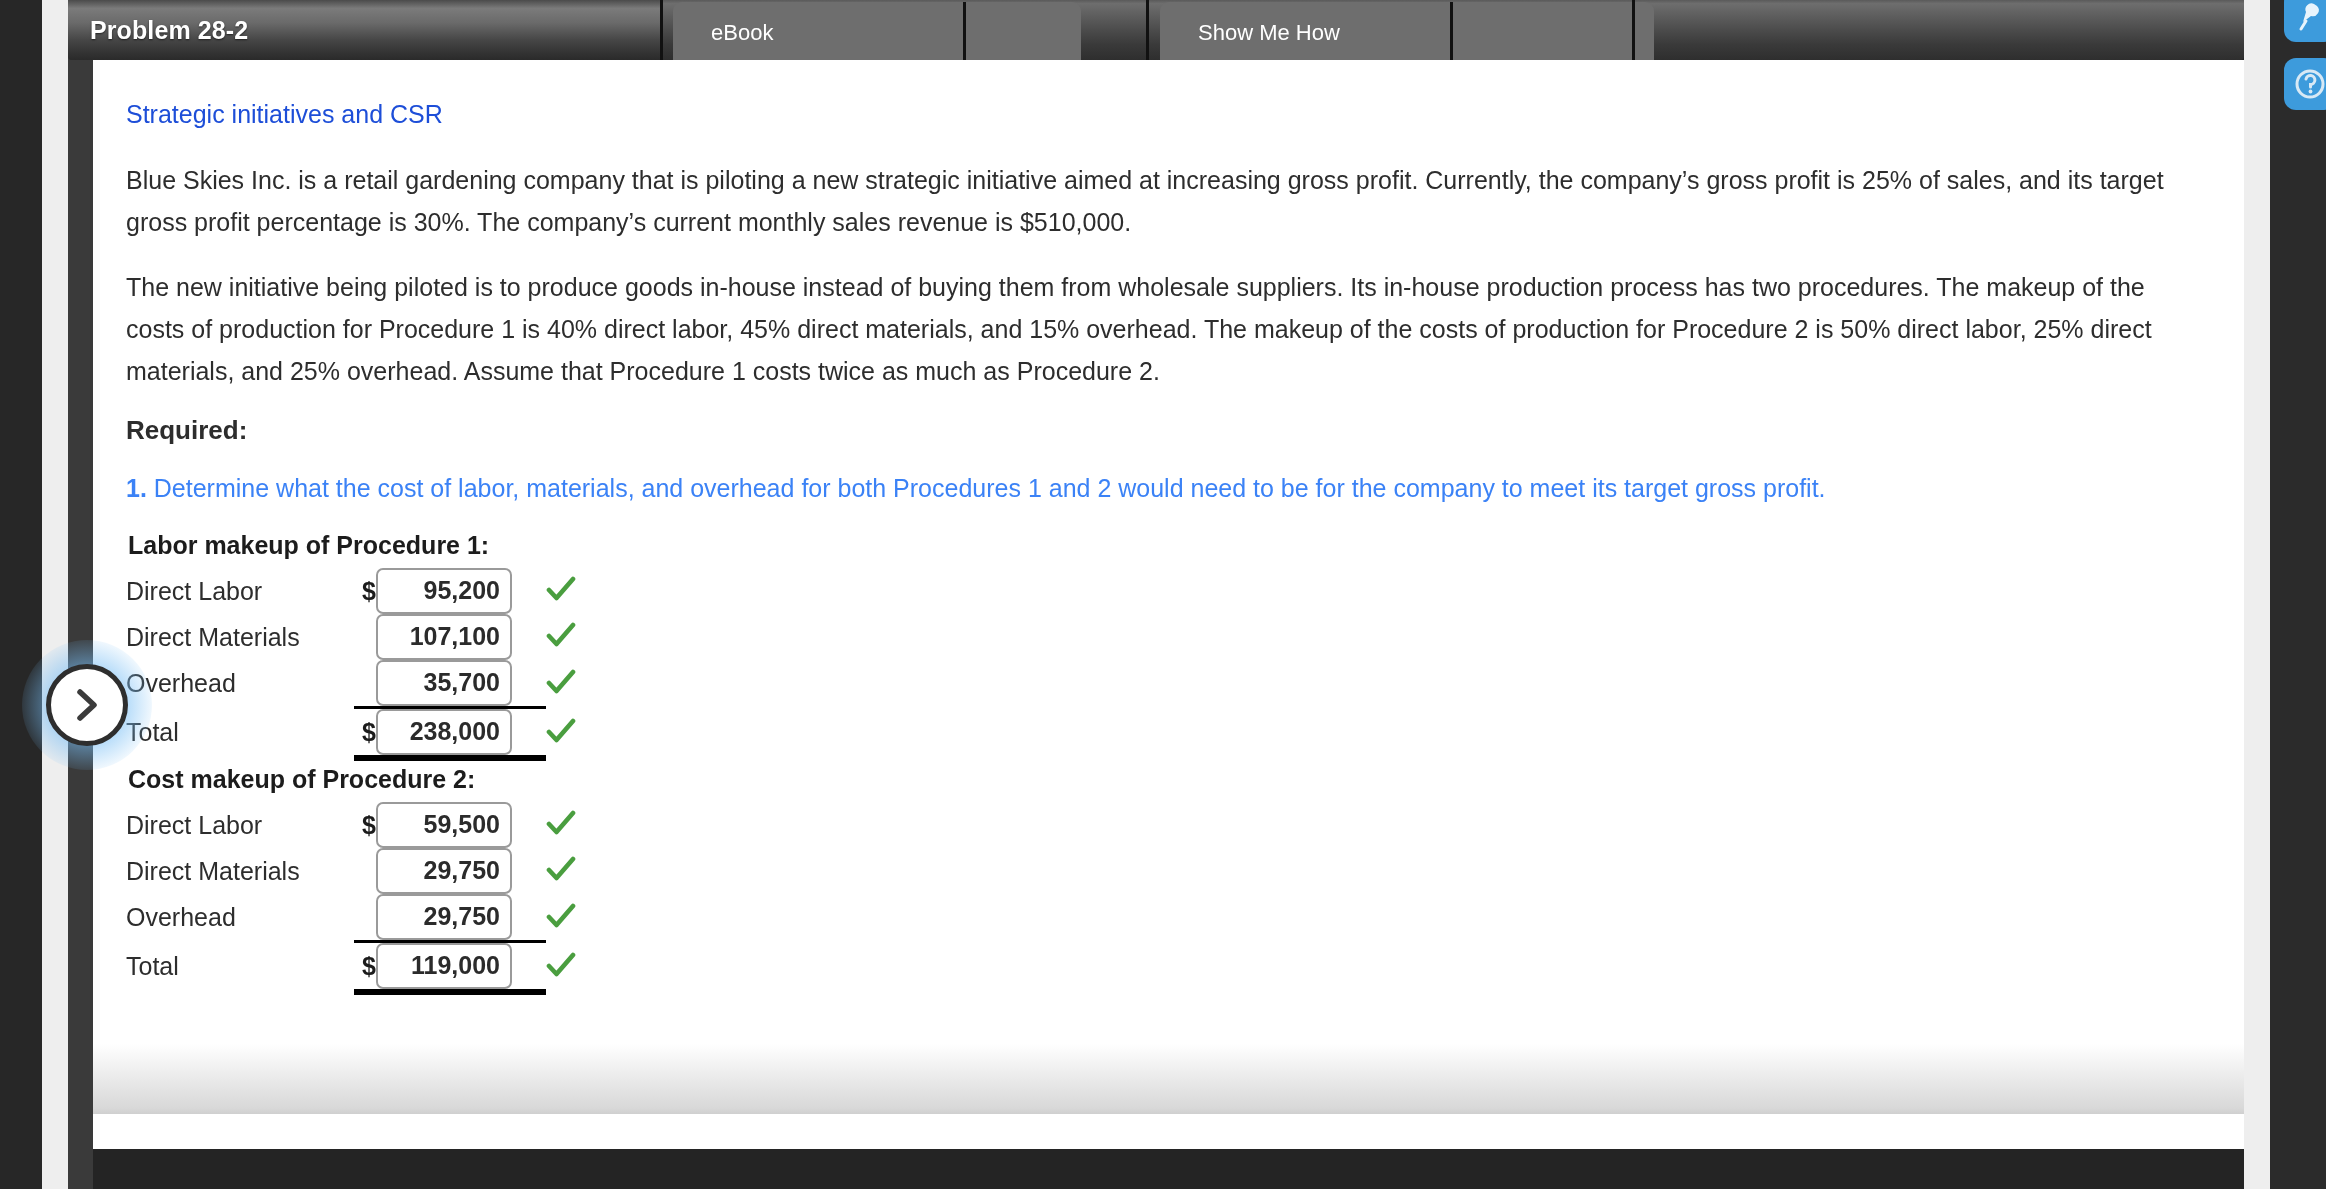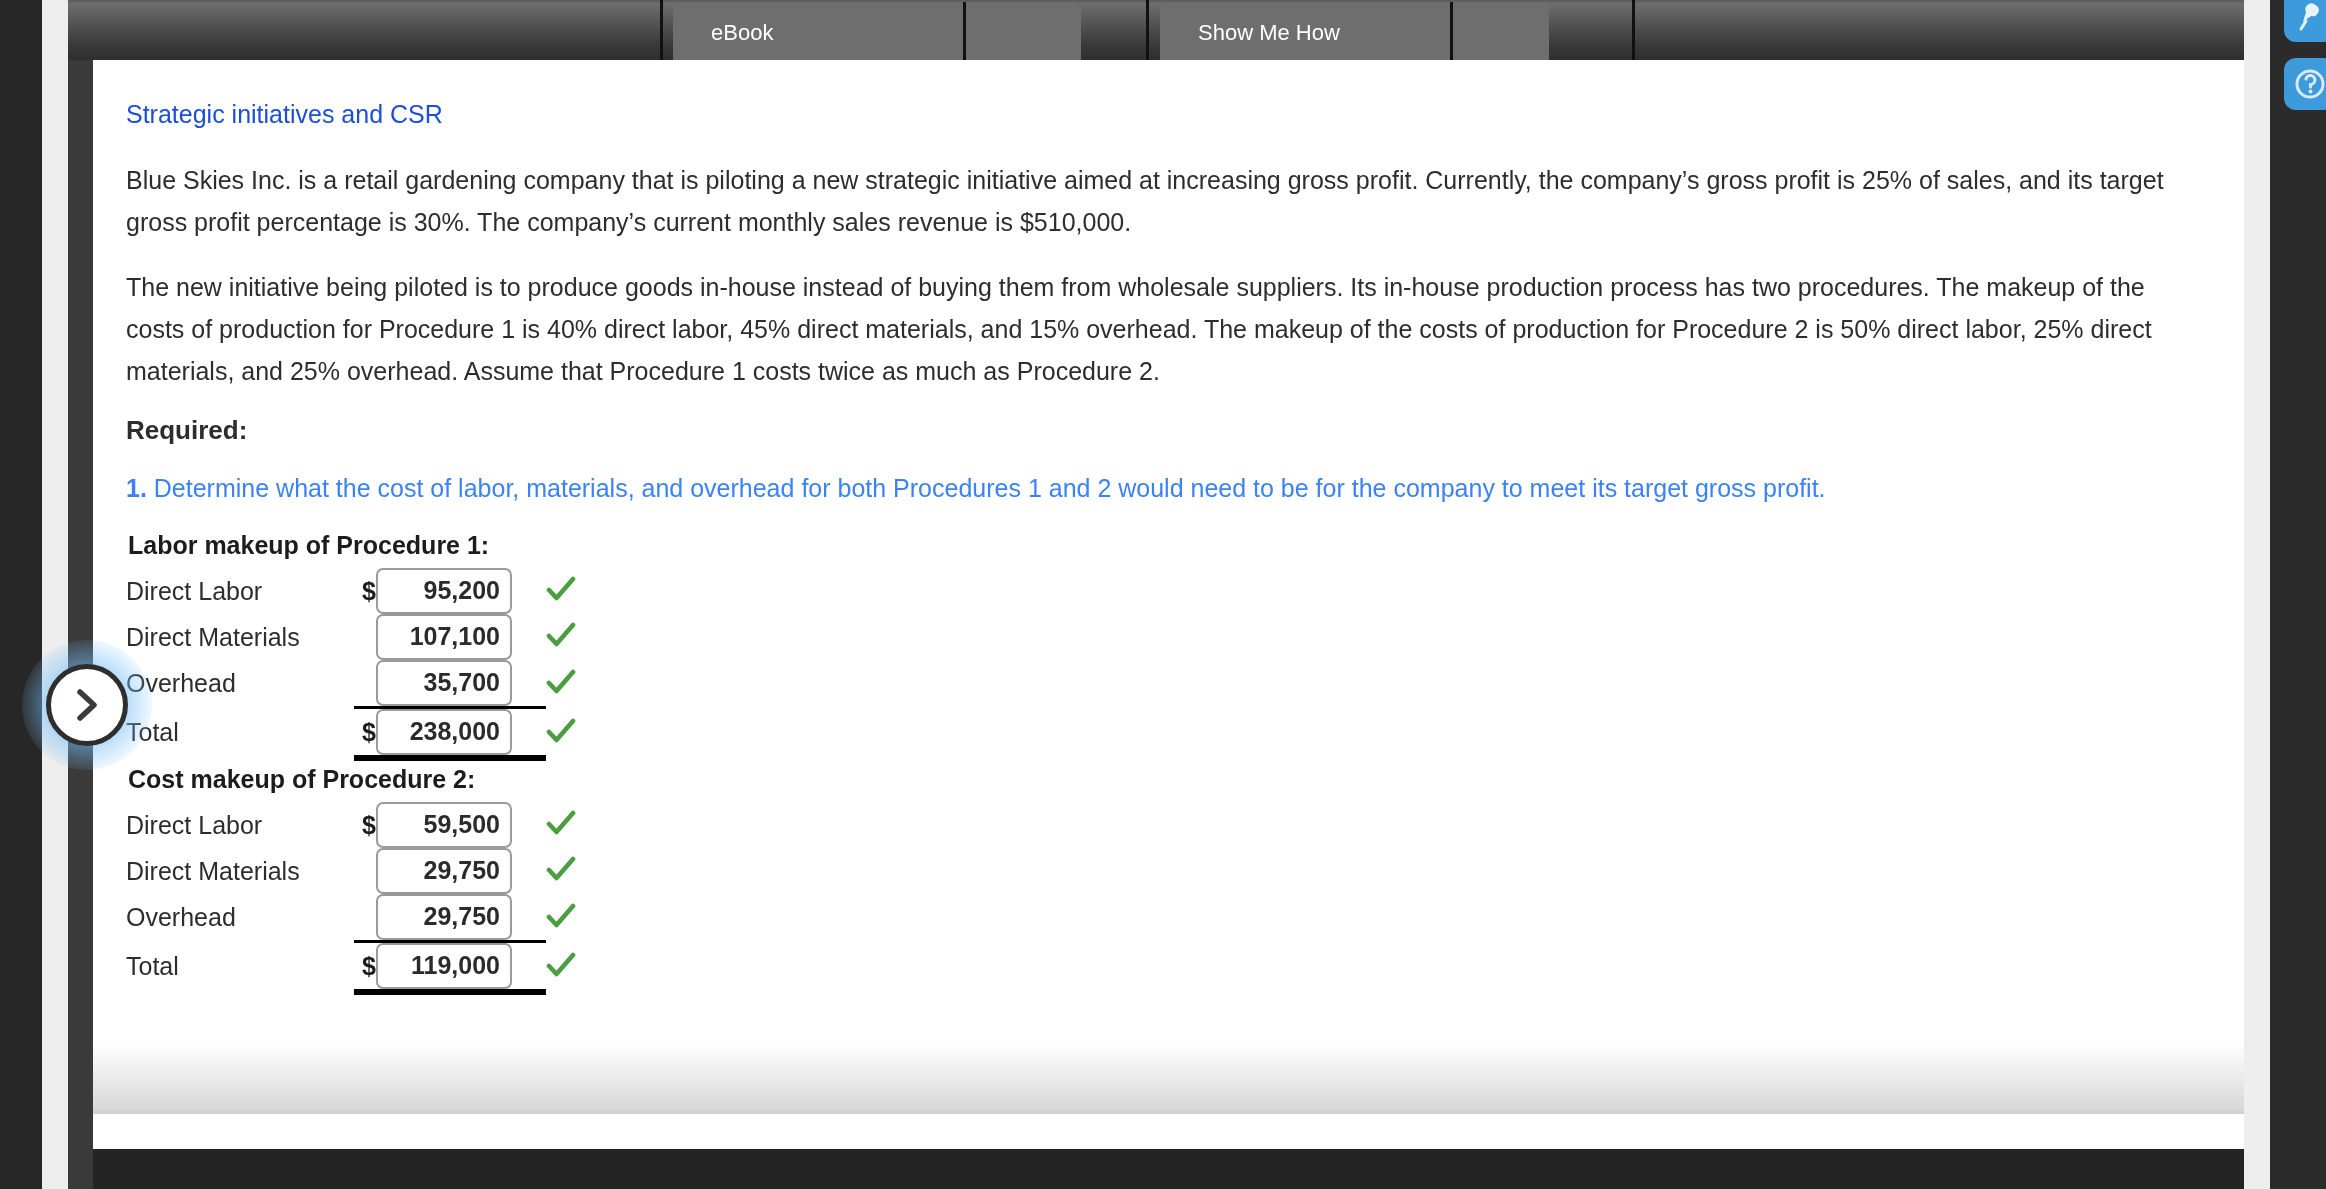--- a/index.html
+++ b/index.html
@@ -107,21 +107,21 @@
     white-space: nowrap;
   }
   .tool-btn .split {
     position: absolute; top: 0;
     width: 3px; height: 62px;
     background: #111111;
   }
 
   #ebook-btn   { left: 605px;  width: 408px; }
   #ebook-btn .split { left: 290px; }
-  #showhow-btn { left: 1092px; width: 389px; }
+  #showhow-btn { left: 1092px; width: 494px; }
   #showhow-btn .split { left: 290px; }
 
   
   .page {
     position: absolute; left: 93px; top: 60px;
     width: 2151px; height: 1089px;
     background: #ffffff;
     overflow: hidden;
   }
   .page-fade {
@@ -249,20 +249,23 @@
 </head>
 <body>
 
 <div class="screen">
 
   <div class="left-dark-edge"></div>
   <div class="left-light-strip"></div>
   <div class="left-gutter"></div>
 
   <div class="header">
+    <div class="header-title-zone">
+      <span class="header-title">Problem 28-2</span>
+    </div>
     <div class="divider-v" style="left:592px"></div>
 
     <div class="tool-btn" id="ebook-btn">
       <span class="label">eBook</span>
       <span class="split"></span>
     </div>
     <div class="divider-v" style="left:1078px"></div>
 
     <div class="tool-btn" id="showhow-btn">
       <span class="label">Show Me How</span>

